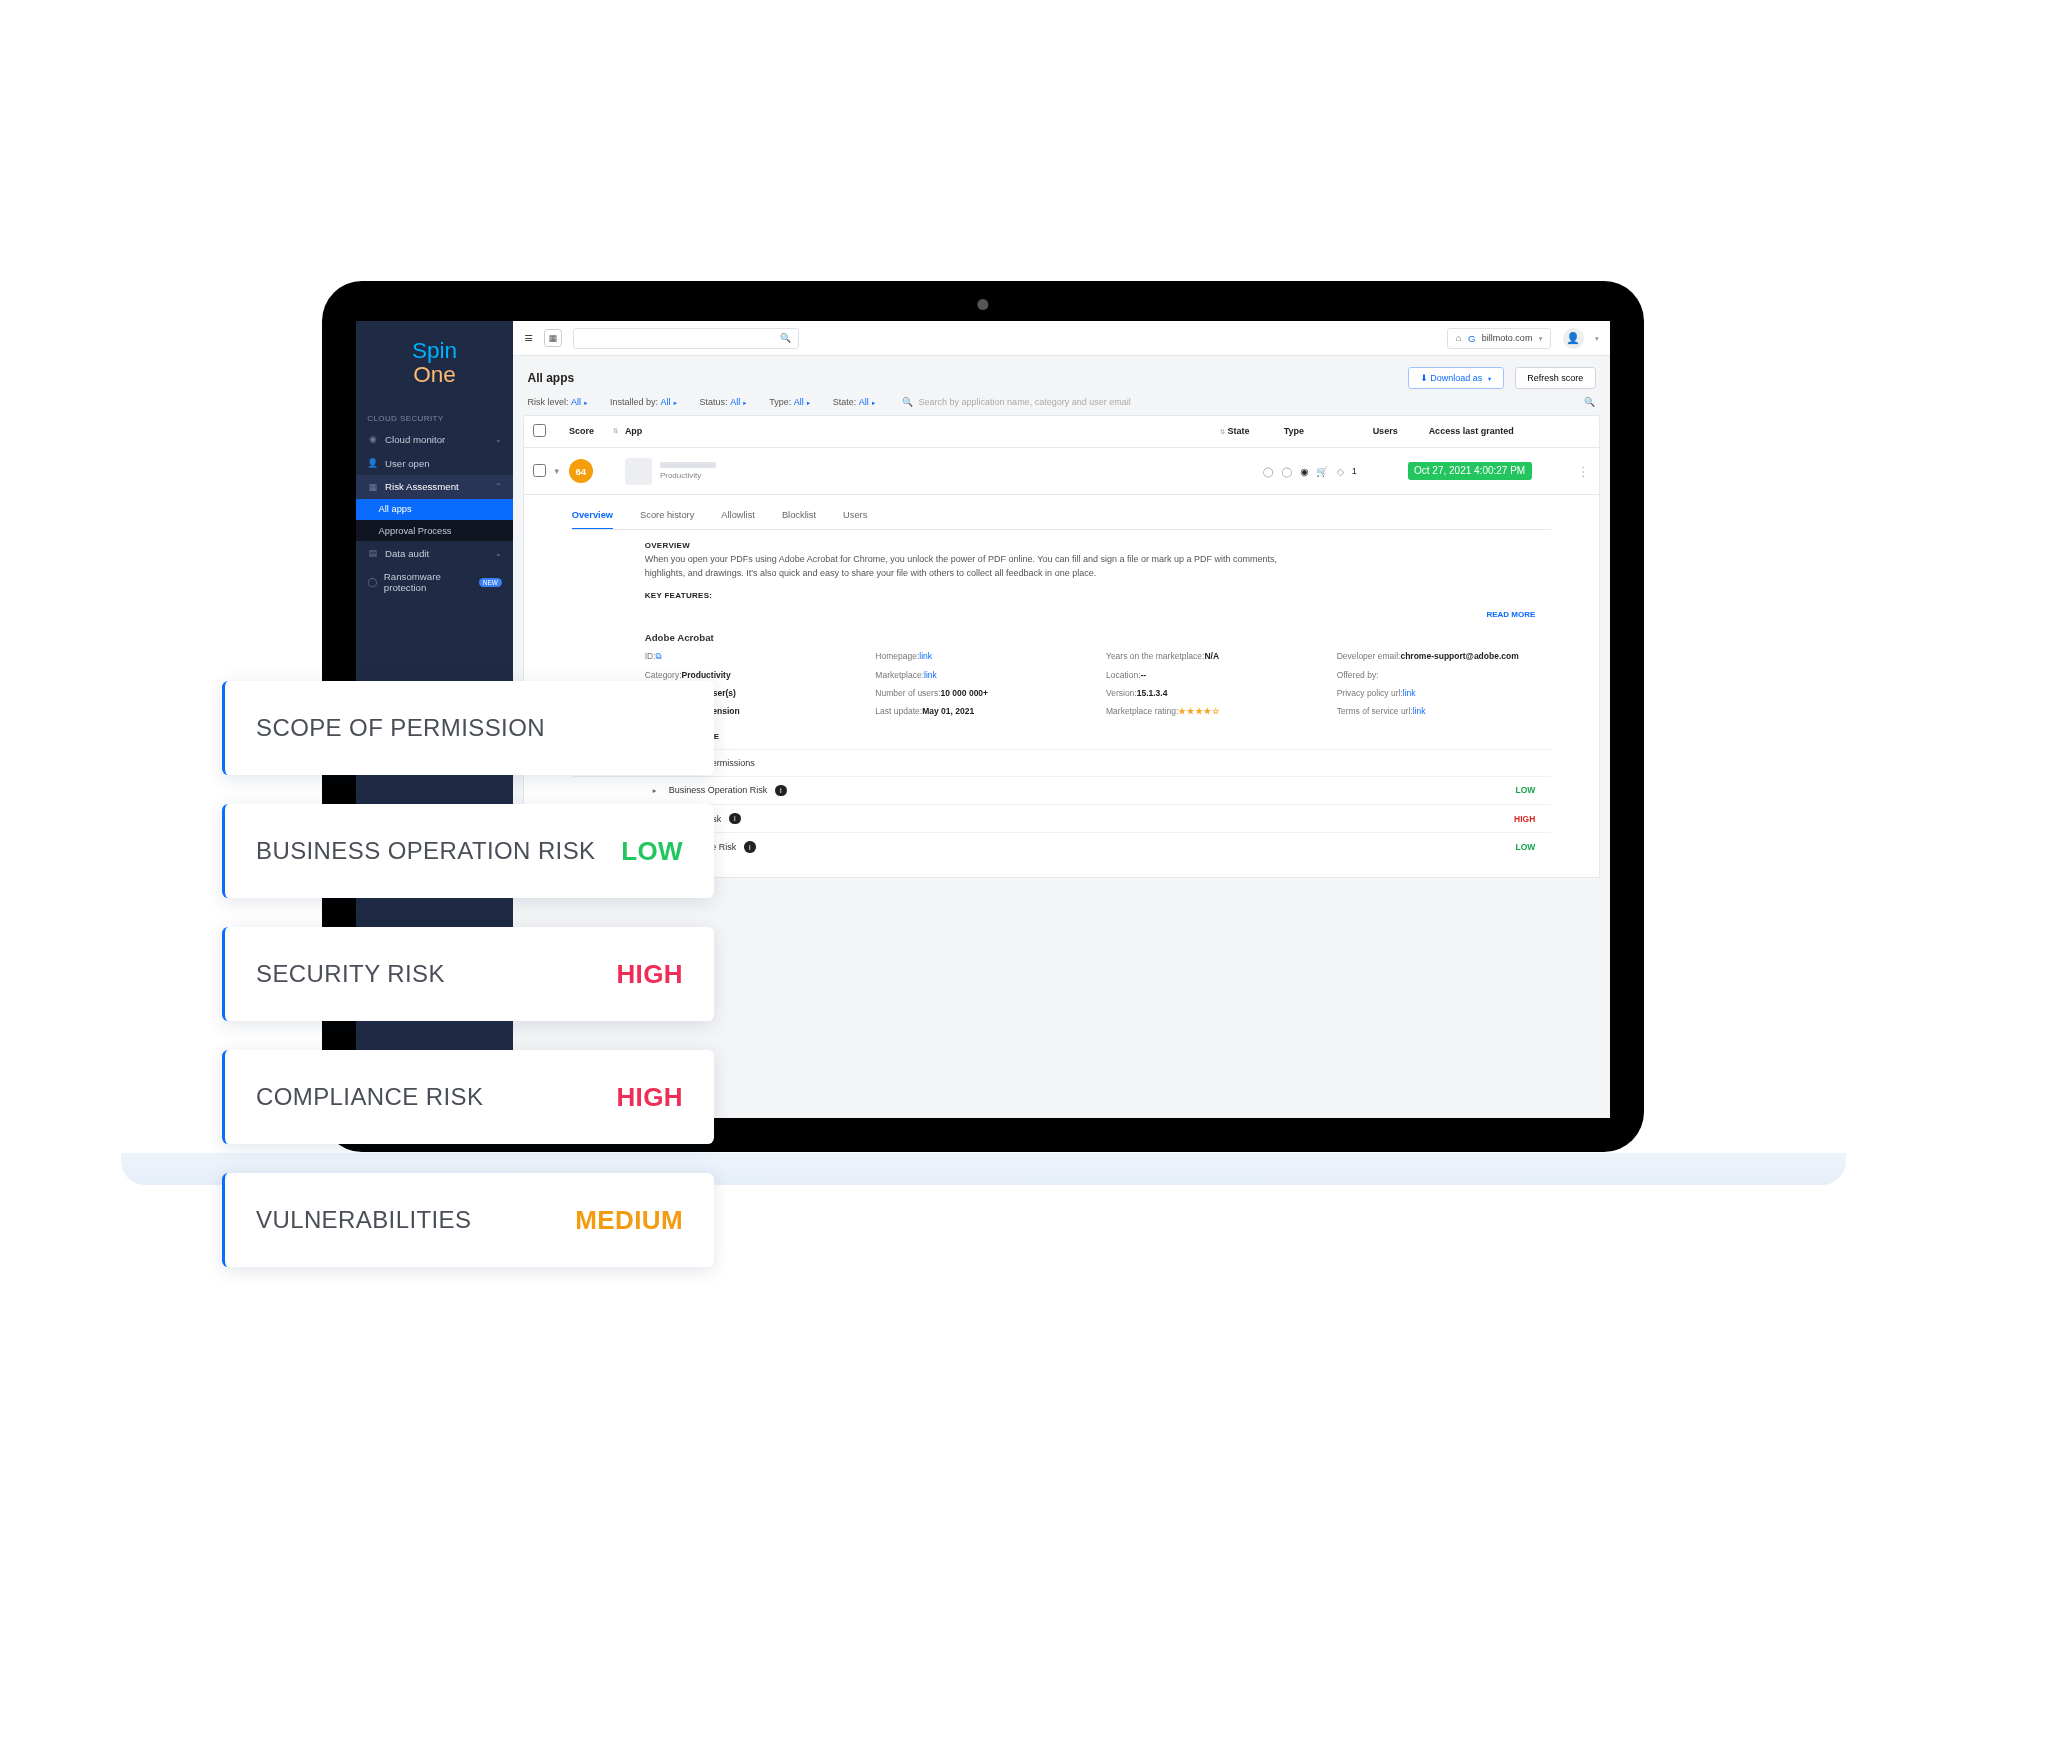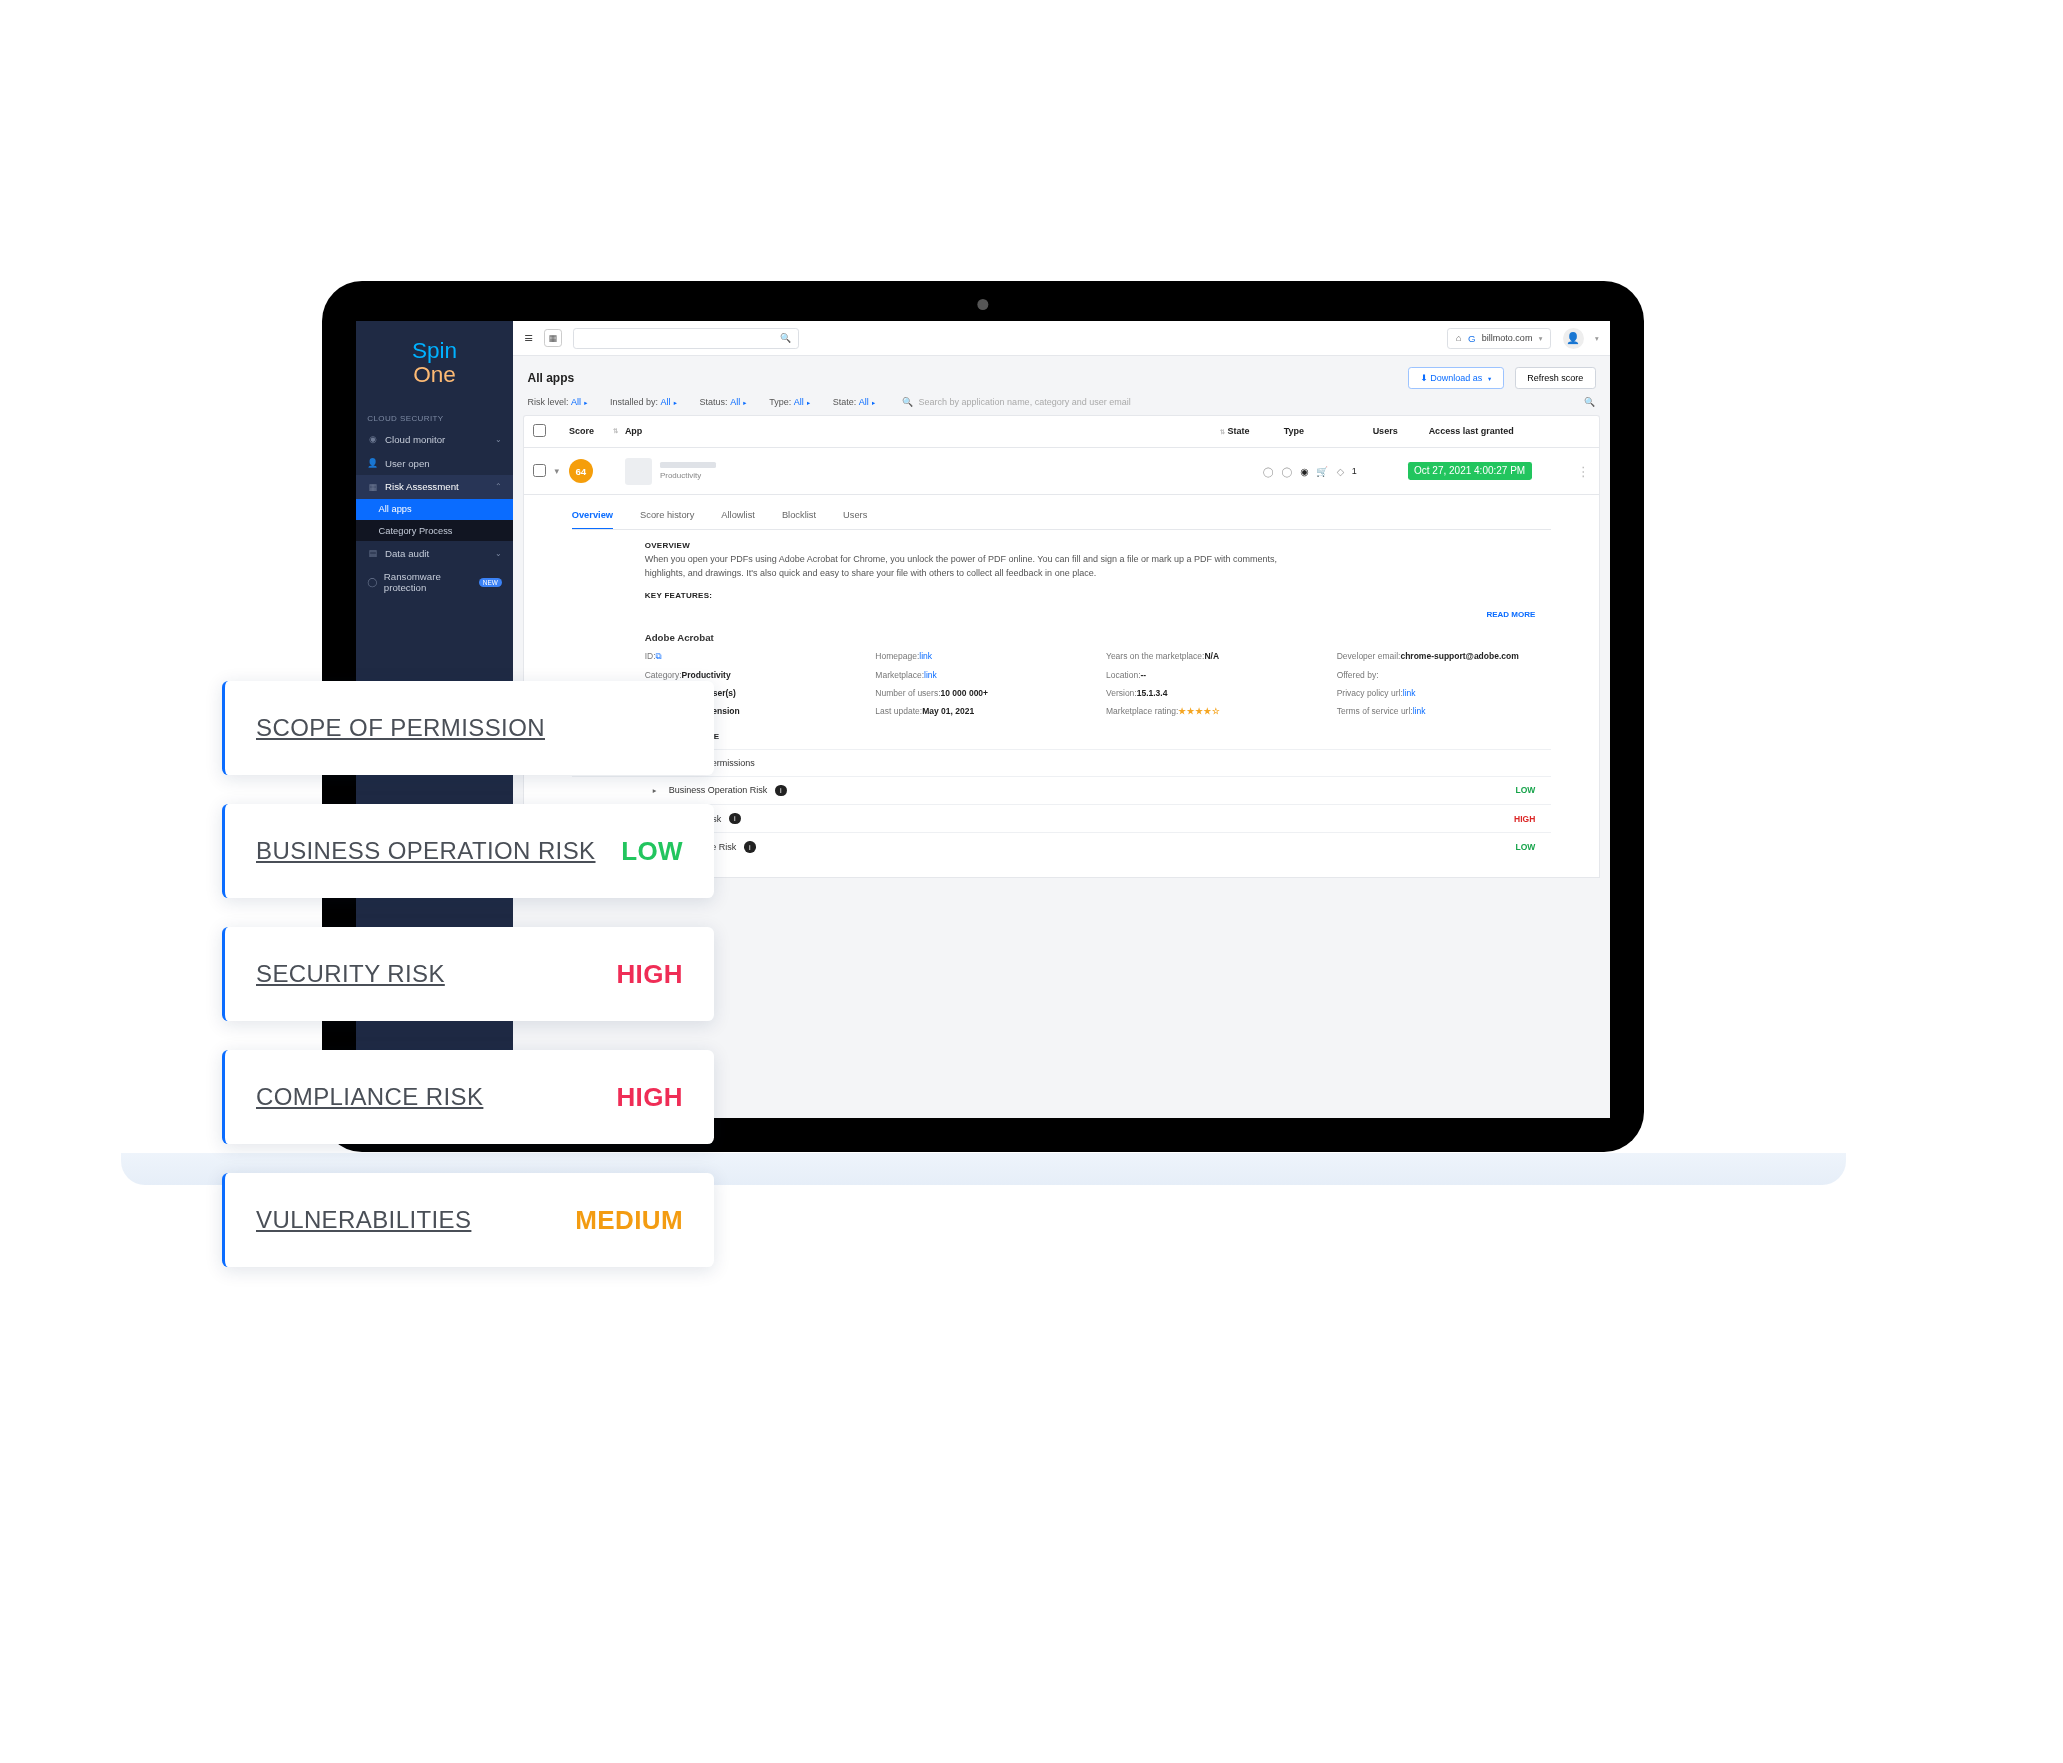--- a/index.html
+++ b/index.html
@@ -262,21 +262,21 @@
   }
   .card{
     width:492px;height:94px;
     background:#fff;border-radius:6.4px;
     box-shadow:0 3.2px 18px rgba(20,40,80,0.12);
     border-left:3.2px solid #0a6cff;
     display:flex;align-items:center;justify-content:space-between;
     padding:0 31px;
   }
   .card .label{
-    font-size:24px;color:#4a4f57;letter-spacing:0.4px;font-weight:400;text-decoration:underline;
+    font-size:24px;color:#4a4f57;letter-spacing:0.4px;font-weight:400;
   }
   .card .level{
     font-size:26px;font-weight:700;letter-spacing:0.4px;
   }
   .lv-low{color:#22c55e;}
   .lv-high{color:#ef2d56;}
   .lv-medium{color:#f39c12;}
 </style>
 </head>
 <body>
@@ -302,21 +302,21 @@
         <span class="sb-icon">👤</span>
         <span>User open</span>
       </div>
 
       <div class="sb-item active-parent">
         <span class="sb-icon">▦</span>
         <span>Risk Assessment</span>
         <span class="chev">⌃</span>
       </div>
       <div class="sb-sub selected">All apps</div>
-      <div class="sb-sub dark">Category Process</div>
+      <div class="sb-sub dark">Approval Process</div>
 
       <div class="sb-item">
         <span class="sb-icon">▤</span>
         <span>Data audit</span>
         <span class="chev">⌄</span>
       </div>
 
       <div class="sb-item">
         <span class="sb-icon">◯</span>
         <span>Ransomware protection</span>

